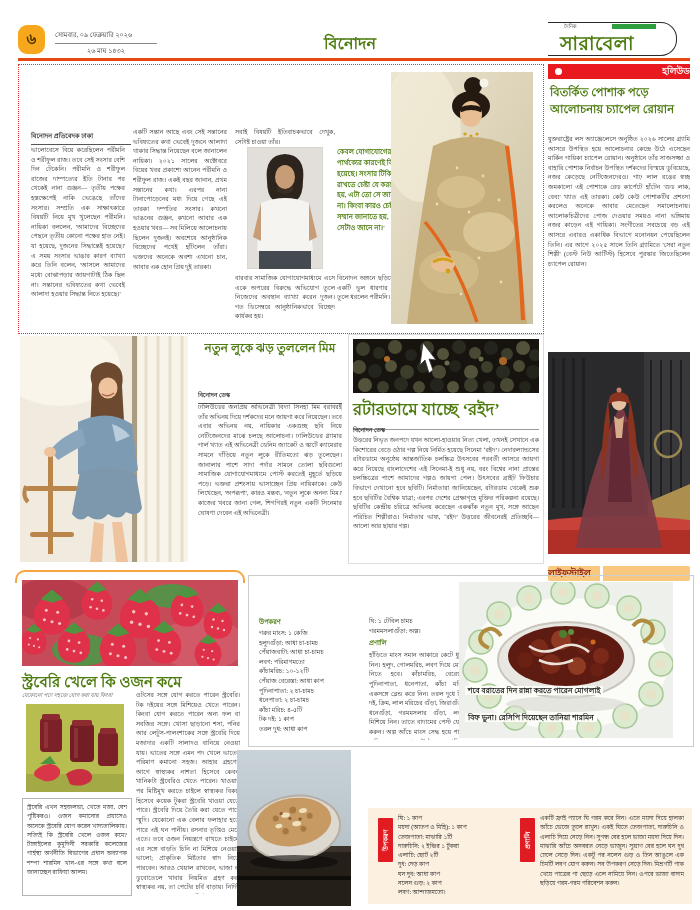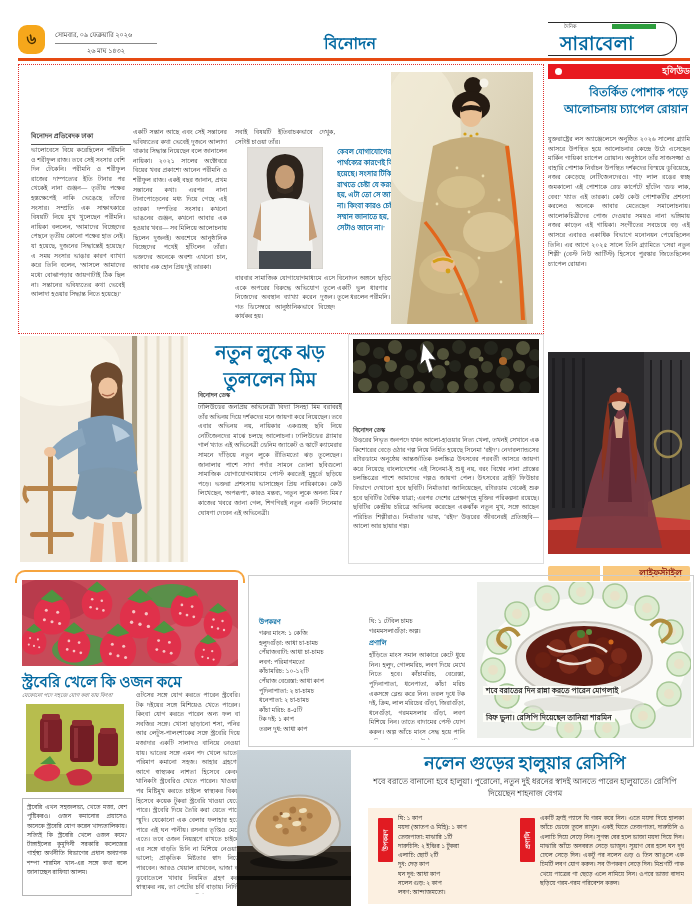--- a/index.html
+++ b/index.html
@@ -1,21 +1,21 @@
 <!DOCTYPE html>
 <html><head>
 <meta charset="utf-8">
 <style>
   html,body{margin:0;padding:0;}
   body{width:700px;height:910px;position:relative;background:#fff;
        font-family:"Liberation Serif","DejaVu Serif",serif;color:#222;}
   .abs{position:absolute;}
   .bt{font-size:6.2px;line-height:1.55;text-align:justify;color:#262626;overflow:hidden;}
   .byline{font-size:6.5px;font-weight:bold;color:#333;border-bottom:0.8px solid #555;padding-bottom:2px;}
-  .hl{font-weight:bold;color:#0369a1;}
+  .hl{font-weight:bold;color:#4d7c0f;}
   .vlabel{writing-mode:vertical-rl;transform:rotate(180deg);background:#e11b22;color:#fff;
           font-size:6.5px;font-weight:bold;text-align:center;padding:2px 2px;border-radius:1px;}
   .prewrap{white-space:pre-line;}
   .capline{background:#fdfdf8;color:#222;font-size:7.5px;font-weight:bold;padding:0 3px;line-height:1.6;
            box-decoration-break:clone;}
   svg{display:block;}
 </style>
 </head>
 <body>
 
@@ -104,21 +104,21 @@
       </g>
     </svg>
   </div>
 </div>
 
 <div class="abs" style="left:548px;top:64px;width:142px;height:15px;background:#e8191f;">
   <span style="position:absolute;left:7px;top:4px;width:7px;height:7px;border-radius:50%;background:#fff;"></span>
   <span style="display:block;text-align:right;color:#fff;font-size:9px;font-weight:bold;line-height:15px;">হলিউড</span>
 </div>
 
-<div class="abs hl" style="left:550px;top:84px;width:138px;font-size:11.5px;text-align:right;line-height:1.5;">বিতর্কিত পোশাক পড়ে আলোচনায় চ্যাপেল রোয়ান</div>
+<div class="abs hl" style="left:550px;top:84px;width:138px;font-size:11.5px;text-align:left;line-height:1.5;">বিতর্কিত পোশাক পড়ে আলোচনায় চ্যাপেল রোয়ান</div>
 
 <div class="abs bt" style="left:548px;top:134px;width:142px;height:214px;">যুক্তরাষ্ট্রের লস অ্যাঞ্জেলেসে অনুষ্ঠিত ২০২৬ সালের গ্র্যামি আসরে উপস্থিত হয়ে আলোচনার কেন্দ্রে উঠে এসেছেন মার্কিন গায়িকা চ্যাপেল রোয়ান। অনুষ্ঠানে তাঁর সাজসজ্জা ও বাহারি পোশাক নির্বাচন উপস্থিত দর্শকদের বিস্ময়ে ডুবিয়েছে, নজর কেড়েছে নেটিজেনদেরও। গাঢ় লাল রঙের স্বচ্ছ জমকালো এই পোশাকে রেড কার্পেটে হাঁটেন 'গুড লাক, বেব!' খ্যাত এই তারকা। কেউ কেউ পোশাকটির প্রশংসা করলেও অনেকে আবার মেতেছেন সমালোচনায়। আলোকচিত্রীদের পোজ দেওয়ার সময়ও নানা ভঙ্গিমায় নজর কাড়েন এই গায়িকা। সংগীতের সবচেয়ে বড় এই আসরে এবারও একাধিক বিভাগে মনোনয়ন পেয়েছিলেন তিনি। এর আগে ২০২৫ সালে তিনি গ্র্যামিতে 'সেরা নতুন শিল্পী' (বেস্ট নিউ আর্টিস্ট) হিসেবে পুরস্কার জিতেছিলেন চ্যাপেল রোয়ান।</div>
 
 <div class="abs" style="left:548px;top:352px;width:142px;height:202px;">
   <svg width="142" height="202" viewBox="0 0 142 202">
     <rect width="142" height="202" fill="#2a292c"></rect>
     <rect x="96" y="0" width="46" height="160" fill="#38373a"></rect>
     <g fill="#1f1e21">
       <rect x="4" y="6" width="3" height="150"></rect>
         <rect x="14" y="6" width="3" height="150"></rect>
@@ -139,21 +139,21 @@
     <path d="M62,44 Q71,36 80,44 L82,52 Q71,46 60,52Z" fill="#8a3420"></path>
     <path d="M60,48 Q52,90 54,130 Q58,110 62,70Z" fill="#8a3420"></path>
     <path d="M82,48 Q92,92 88,132 Q84,110 80,70Z" fill="#8a3420"></path>
     <path d="M66,64 Q71,70 76,64 L74,86 L68,86Z" fill="#d8ab8b"></path>
     <circle cx="71" cy="38" r="2.5" fill="#c97f6d"></circle>
   </svg>
 </div>
 
 <div class="abs" style="left:548px;top:566px;width:142px;height:15px;background:#f9c87e;border-radius:2px;">
   <span style="position:absolute;left:52px;top:0;width:3px;height:15px;background:#fff;"></span>
-  <span style="display:block;text-align:right;padding-right:8px;color:#8a1a12;font-size:9px;font-weight:bold;line-height:15px;">লাইফস্টাইল</span>
+  <span style="display:block;text-align:left;padding-right:8px;color:#8a1a12;font-size:9px;font-weight:bold;line-height:15px;">লাইফস্টাইল</span>
 </div>
 
 <div class="abs" style="left:20px;top:336px;width:168px;height:226px;">
   <svg width="168" height="226" viewBox="0 0 168 226">
     <rect width="168" height="226" fill="#f1ebdf"></rect>
     <rect x="118" y="0" width="50" height="226" fill="#f8f4ea"></rect>
     <g stroke="#e7dfcc" stroke-width="3">
         <path d="M126,0 V226"></path>
         <path d="M138,0 V226"></path>
         <path d="M150,0 V226"></path>
@@ -173,21 +173,21 @@
     <path d="M58,86 Q88,72 112,88 L118,134 Q92,152 58,138Z" fill="#7e9bb4"></path>
     <path d="M92,88 Q104,92 110,100 L96,106Z" fill="#b9cddd"></path>
     <path d="M62,92 Q42,100 30,114 L38,124 Q54,114 66,108Z" fill="#8aa6bd"></path>
     <ellipse cx="30" cy="116" rx="6" ry="5" fill="#eec39e"></ellipse>
     <path d="M60,136 Q92,126 116,138 L122,172 Q118,182 106,176 Q100,186 88,178 Q80,188 68,180 Q60,188 52,178Z" fill="#7d98ad"></path>
     <path d="M74,186 L70,226 L82,226 L84,188Z" fill="#eec39e"></path>
     <path d="M92,186 L96,226 L108,226 L102,186Z" fill="#eec39e"></path>
   </svg>
 </div>
 
-<div class="abs hl" style="left:198px;top:340px;width:144px;font-size:19px;text-align:center;line-height:1.4;">নতুন লুকে ঝড় তুললেন মিম</div>
+<div class="abs hl" style="left:198px;top:340px;width:144px;font-size:12px;text-align:center;line-height:1.4;">নতুন লুকে ঝড় তুললেন মিম</div>
 <div class="abs byline" style="left:198px;top:390px;width:144px;font-size:6px;">বিনোদন ডেস্ক</div>
 <div class="abs bt" style="left:198px;top:402px;width:144px;height:158px;">ঢালিউডের জনপ্রিয় অভিনেত্রী বিদ্যা সিনহা মিম বরাবরই তাঁর অভিনয় দিয়ে দর্শকদের মনে জায়গা করে নিয়েছেন। তবে এবার অভিনয় নয়, নায়িকার একগুচ্ছ ছবি নিয়ে নেটিজেনদের মাঝে চলছে আলোচনা। ঢালিউডের গ্ল্যামার গার্ল খ্যাত এই অভিনেত্রী ডেনিম জ্যাকেট ও স্কার্টে ক্যামেরার সামনে দাঁড়িয়ে নতুন লুকে রীতিমতো ঝড় তুলেছেন। জানালার পাশে সাদা পর্দার সামনে তোলা ছবিগুলো সামাজিক যোগাযোগমাধ্যমে পোস্ট করতেই মুহূর্তে ছড়িয়ে পড়ে। ভক্তরা প্রশংসায় ভাসাচ্ছেন প্রিয় নায়িকাকে। কেউ লিখেছেন, 'অপরূপা', কারও মন্তব্য, 'নতুন লুকে অনন্য মিম।' কাজের খবরে জানা গেল, শিগগিরই নতুন একটি সিনেমার ঘোষণা দেবেন এই অভিনেত্রী।</div>
 
 <div class="abs" style="left:348px;top:334px;width:194px;height:228px;border:1px solid #ddd;">
   <div class="abs" style="left:4px;top:4px;width:186px;height:54px;">
     <svg width="186" height="54" viewBox="0 0 186 54">
       <rect width="186" height="54" fill="#17140f"></rect>
       <g>
         <circle cx="10" cy="10" r="7" fill="#3c3d2b"></circle>
           <circle cx="26" cy="14" r="6" fill="#2a2b20"></circle>
@@ -224,20 +224,21 @@
         <circle cx="154" cy="46" r="7" fill="#4a4a34"></circle>
           <circle cx="172" cy="48" r="6" fill="#23241c"></circle>
         <circle cx="150" cy="22" r="4" fill="#a8652a"></circle>
           <circle cx="34" cy="20" r="3" fill="#b06a2a"></circle>
         <circle cx="94" cy="24" r="2.5" fill="#6a6b4a"></circle>
           <circle cx="128" cy="20" r="2.5" fill="#6a6b4a"></circle>
       </g>
       <path d="M70,4 L67,26 L72,21 L76,34 L80,31 L76,20 L83,21 Z" fill="#fff" stroke="#333" stroke-width="0.8"></path>
     </svg>
   </div>
+  <div class="abs hl" style="left:4px;top:62px;width:186px;font-size:16.5px;border-bottom:0.8px solid #999;padding-bottom:5px;">রটারডামে যাচ্ছে ‘রইদ’</div>
   <div class="abs" style="left:4px;top:90px;font-size:6px;font-weight:bold;color:#333;">বিনোদন ডেস্ক</div>
   <div class="abs bt" style="left:4px;top:100px;width:186px;height:122px;">উত্তরের নিভৃত জনপদে যখন আলো-হাওয়ার নিত্য খেলা, তখনই সেখানে এক কিশোরের বেড়ে ওঠার গল্প নিয়ে নির্মিত হয়েছে সিনেমা ‘রইদ’। নেদারল্যান্ডসের রটারডামে অনুষ্ঠেয় আন্তর্জাতিক চলচ্চিত্র উৎসবের পরবর্তী আসরে জায়গা করে নিয়েছে বাংলাদেশের এই সিনেমা-ই শুধু নয়, বরং বিশ্বের নানা প্রান্তের চলচ্চিত্রের পাশে আমাদের গল্পও জায়গা পেল। উৎসবের ব্রাইট ফিউচার বিভাগে দেখানো হবে ছবিটি। নির্মাতারা জানিয়েছেন, রটারডাম থেকেই শুরু হবে ছবিটির বৈশ্বিক যাত্রা; এরপর দেশের প্রেক্ষাগৃহে মুক্তির পরিকল্পনা রয়েছে। ছবিটির কেন্দ্রীয় চরিত্রে অভিনয় করেছেন একঝাঁক নতুন মুখ, সঙ্গে আছেন পরিচিত শিল্পীরাও। নির্মাতার ভাষ্য, ‘রইদ’ উত্তরের জীবনেরই প্রতিচ্ছবি— আলো আর ছায়ার গল্প।</div>
 </div>
 
 <div class="abs" style="left:15px;top:570px;width:230px;height:338px;">
   <div style="position:absolute;left:0;top:0;width:226px;height:11px;border:2px solid #f6a43e;border-bottom:none;border-radius:10px 10px 0 0;"></div>
   <div class="abs" style="left:7px;top:10px;width:216px;height:86px;">
     <svg width="216" height="86" viewBox="0 0 216 86">
       <defs>
         <g id="sb">
@@ -306,21 +307,21 @@
 ধনেপাতা: ২ চা-চামচ
 কাঁচা মরিচ: ৪-৫টি
 টক দই: ১ কাপ
 তরল দুধ: আধা কাপ</div>
   <div class="abs" style="left:120px;top:40px;width:96px;height:124px;overflow:hidden;">
     <div class="prewrap" style="font-size:6.2px;line-height:1.55;">ঘি: ১ টেবিল চামচ
 গরমমসলাগুঁড়া: অল্প।</div>
     <div class="hl" style="font-size:6.6px;margin-top:2px;">প্রণালি</div>
     <div class="bt" style="margin-top:1px;">হাঁড়িতে মাংস সমান আকারে কেটে ধুয়ে নিন। হলুদ, গোলমরিচ, লবণ দিয়ে মেখে নিতে হবে। কাঁচামরিচ, বেরেস্তা, পুদিনাপাতা, ধনেপাতা, কাঁচা মরিচ একসঙ্গে ব্লেন্ড করে নিন। তরল দুধে টক দই, ক্রিম, লাল মরিচের গুঁড়া, জিরাগুঁড়া, ধনেগুঁড়া, গরমমসলার গুঁড়া, লবণ মিশিয়ে নিন। তাতে বাদামের পেস্ট যোগ করুন। অল্প আঁচে মাংস সেদ্ধ হয়ে পানি শুকিয়ে তেল ওপরে উঠে এলে নামিয়ে গরম-গরম পরিবেশন করুন।</div>
   </div>
-  <div class="abs" style="left:228px;top:6px;width:214px;height:156px;">
+  <div class="abs" style="left:210px;top:6px;width:214px;height:156px;">
     <svg width="214" height="156" viewBox="0 0 214 156">
       <rect width="214" height="156" fill="#eef0ec"></rect>
       <ellipse cx="107" cy="82" rx="102" ry="66" fill="#fbfbf8"></ellipse>
       <g>
         <circle cx="22" cy="60" r="12" fill="#dcebcf" stroke="#a6c796" stroke-width="1.5"></circle>
           <circle cx="22" cy="60" r="5" fill="#e8e2c8"></circle>
         <circle cx="40" cy="32" r="12" fill="#dcebcf" stroke="#a6c796" stroke-width="1.5"></circle>
           <circle cx="40" cy="32" r="5" fill="#e8e2c8"></circle>
         <circle cx="70" cy="16" r="12" fill="#dcebcf" stroke="#a6c796" stroke-width="1.5"></circle>
           <circle cx="70" cy="16" r="5" fill="#e8e2c8"></circle>
@@ -408,22 +409,20 @@
           <circle cx="54" cy="68" r="1.6"></circle>
           <circle cx="64" cy="70" r="1.6"></circle>
           <circle cx="46" cy="62" r="1.6"></circle>
         </g>
     </g>
     <ellipse cx="57" cy="112" rx="44" ry="7" fill="#0c0a08" opacity="0.6"></ellipse>
   </svg>
 </div>
 
 <div class="abs" style="left:358px;top:750px;width:334px;height:158px;">
-  <div class="hl" style="position:absolute;left:0;top:0;width:334px;text-align:center;font-size:17.5px;">নলেন গুড়ের হালুয়ার রেসিপি</div>
-  <div style="position:absolute;left:12px;top:26px;width:310px;text-align:center;font-size:8px;line-height:1.55;color:#333;">শবে বরাতে বানানো হবে হালুয়া। পুরোনো, নতুন দুই ধরনের স্বাদই আনতে পারেন হালুয়াতে। রেসিপি দিয়েছেন শাহনাজ বেগম</div>
   <div class="abs" style="left:10px;top:58px;width:324px;height:96px;background:#fcf0e1;">
     <div class="vlabel" style="position:absolute;left:10px;top:10px;height:40px;">উপকরণ</div>
     <div class="prewrap" style="position:absolute;left:30px;top:6px;width:116px;font-size:6px;line-height:1.55;overflow:hidden;height:86px;">ঘি: ১ কাপ
 ময়দা (আতপ ও মিহি): ১ কাপ
 তেজপাতা: মাঝারি ১টি
 দারুচিনি: ২ ইঞ্চির ১ টুকরা
 এলাচি: ছোট ২টি
 দুধ: দেড় কাপ
 ঘন দুধ: আধা কাপ
 নলেন গুড়: ২ কাপ

